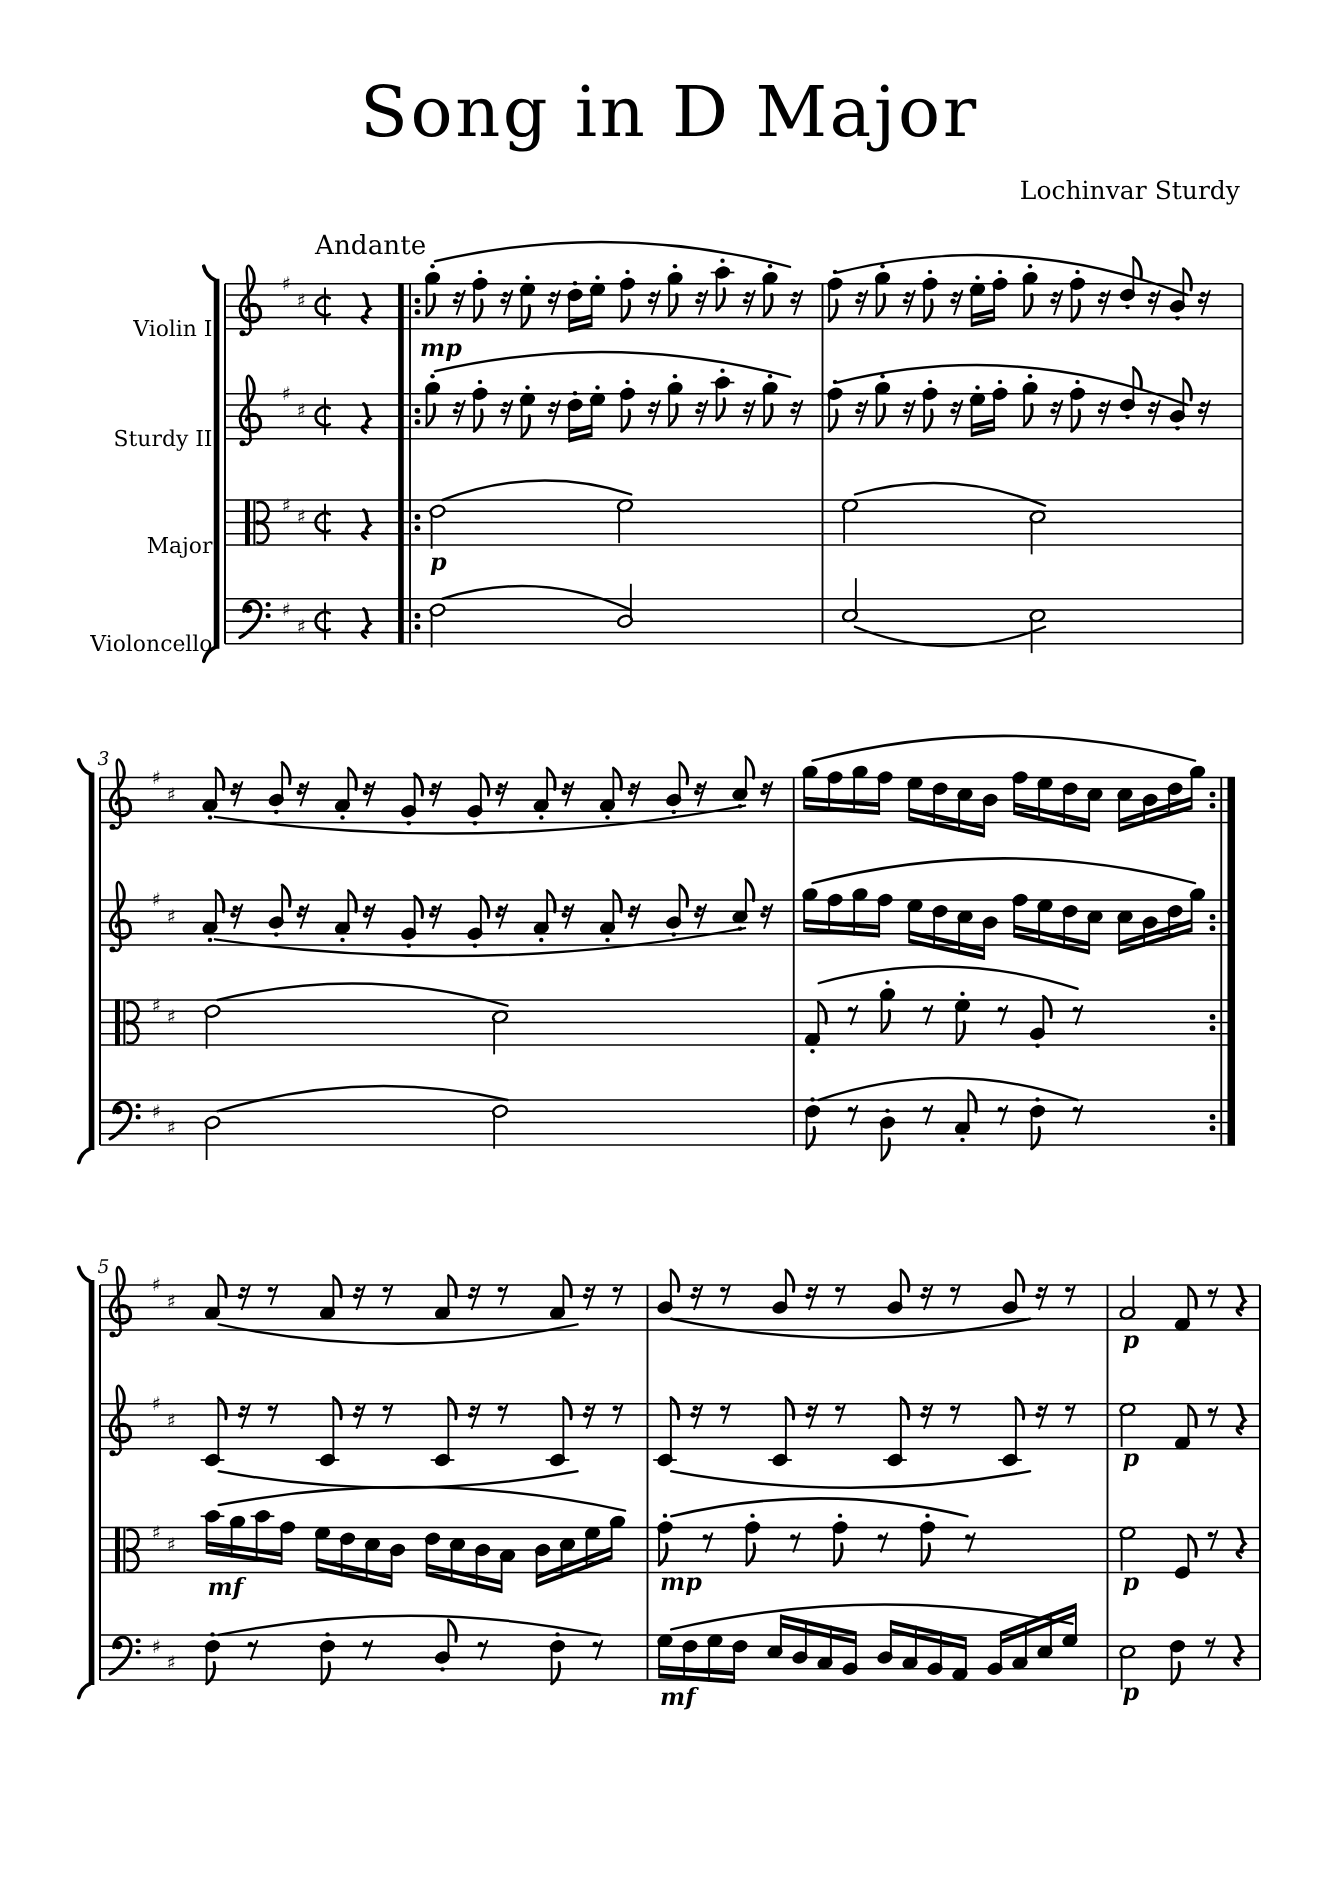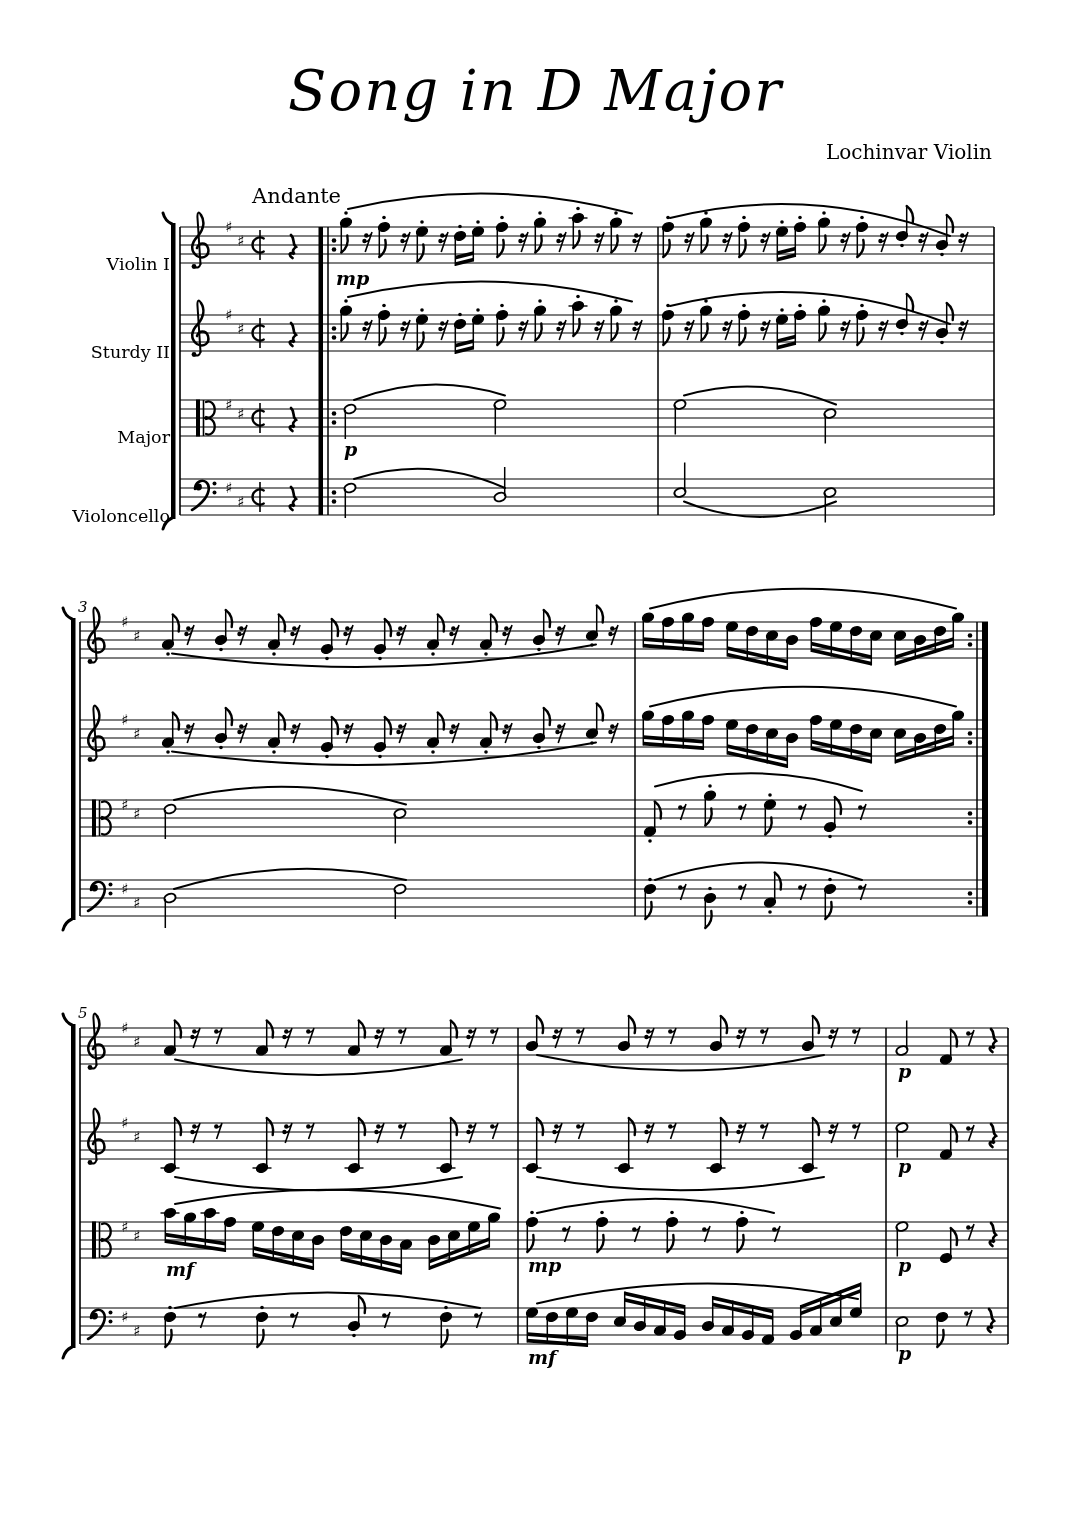--- a/index.html
+++ b/index.html
@@ -1,30 +1,30 @@
 <!DOCTYPE html>
 <html><head>
 <meta charset="utf-8">
 <style>
   html,body{margin:0;padding:0;background:#888;}
   #page{position:relative;width:1071px;height:1515px;background:#ffffff;margin:0 auto;
         font-family:"DejaVu Serif", serif; color:#000; overflow:hidden;}
   #title{position:absolute;left:0;top:58px;width:1071px;text-align:center;
-         font-style:italic;font-size:56px;font-weight:500;letter-spacing:2px;}
+         font-size:56px;font-weight:500;letter-spacing:2px;}
   #composer{position:absolute;right:79px;top:140px;font-size:20px;}
   #tempo{position:absolute;left:252px;top:184px;font-size:21px;font-weight:normal;}
   .instr{position:absolute;left:0;width:170px;text-align:right;font-size:17.5px;margin-top:20px;}
   #score{position:absolute;left:0;top:0;}
 </style>
 </head>
 <body>
 
 <div id="page">
   <div id="title">Song in D Major</div>
-  <div id="composer">Lochinvar Violin</div>
+  <div id="composer">Lochinvar Sturdy</div>
   <div id="tempo">Andante</div>
   <div class="instr" style="top:234px">Violin I</div>
   <div class="instr" style="top:322px">Sturdy II</div>
   <div class="instr" style="top:407px">Major</div>
   <div class="instr" style="top:486px">Violoncello</div>
   <svg id="score" width="1071" height="1515" viewBox="0 0 1071 1515">
       <line x1="180" y1="227" x2="994" y2="227" stroke="#000000" stroke-width="1.1"></line>
       <line x1="180" y1="236" x2="994" y2="236" stroke="#000000" stroke-width="1.1"></line>
       <line x1="180" y1="245" x2="994" y2="245" stroke="#000000" stroke-width="1.1"></line>
       <line x1="180" y1="254" x2="994" y2="254" stroke="#000000" stroke-width="1.1"></line>

